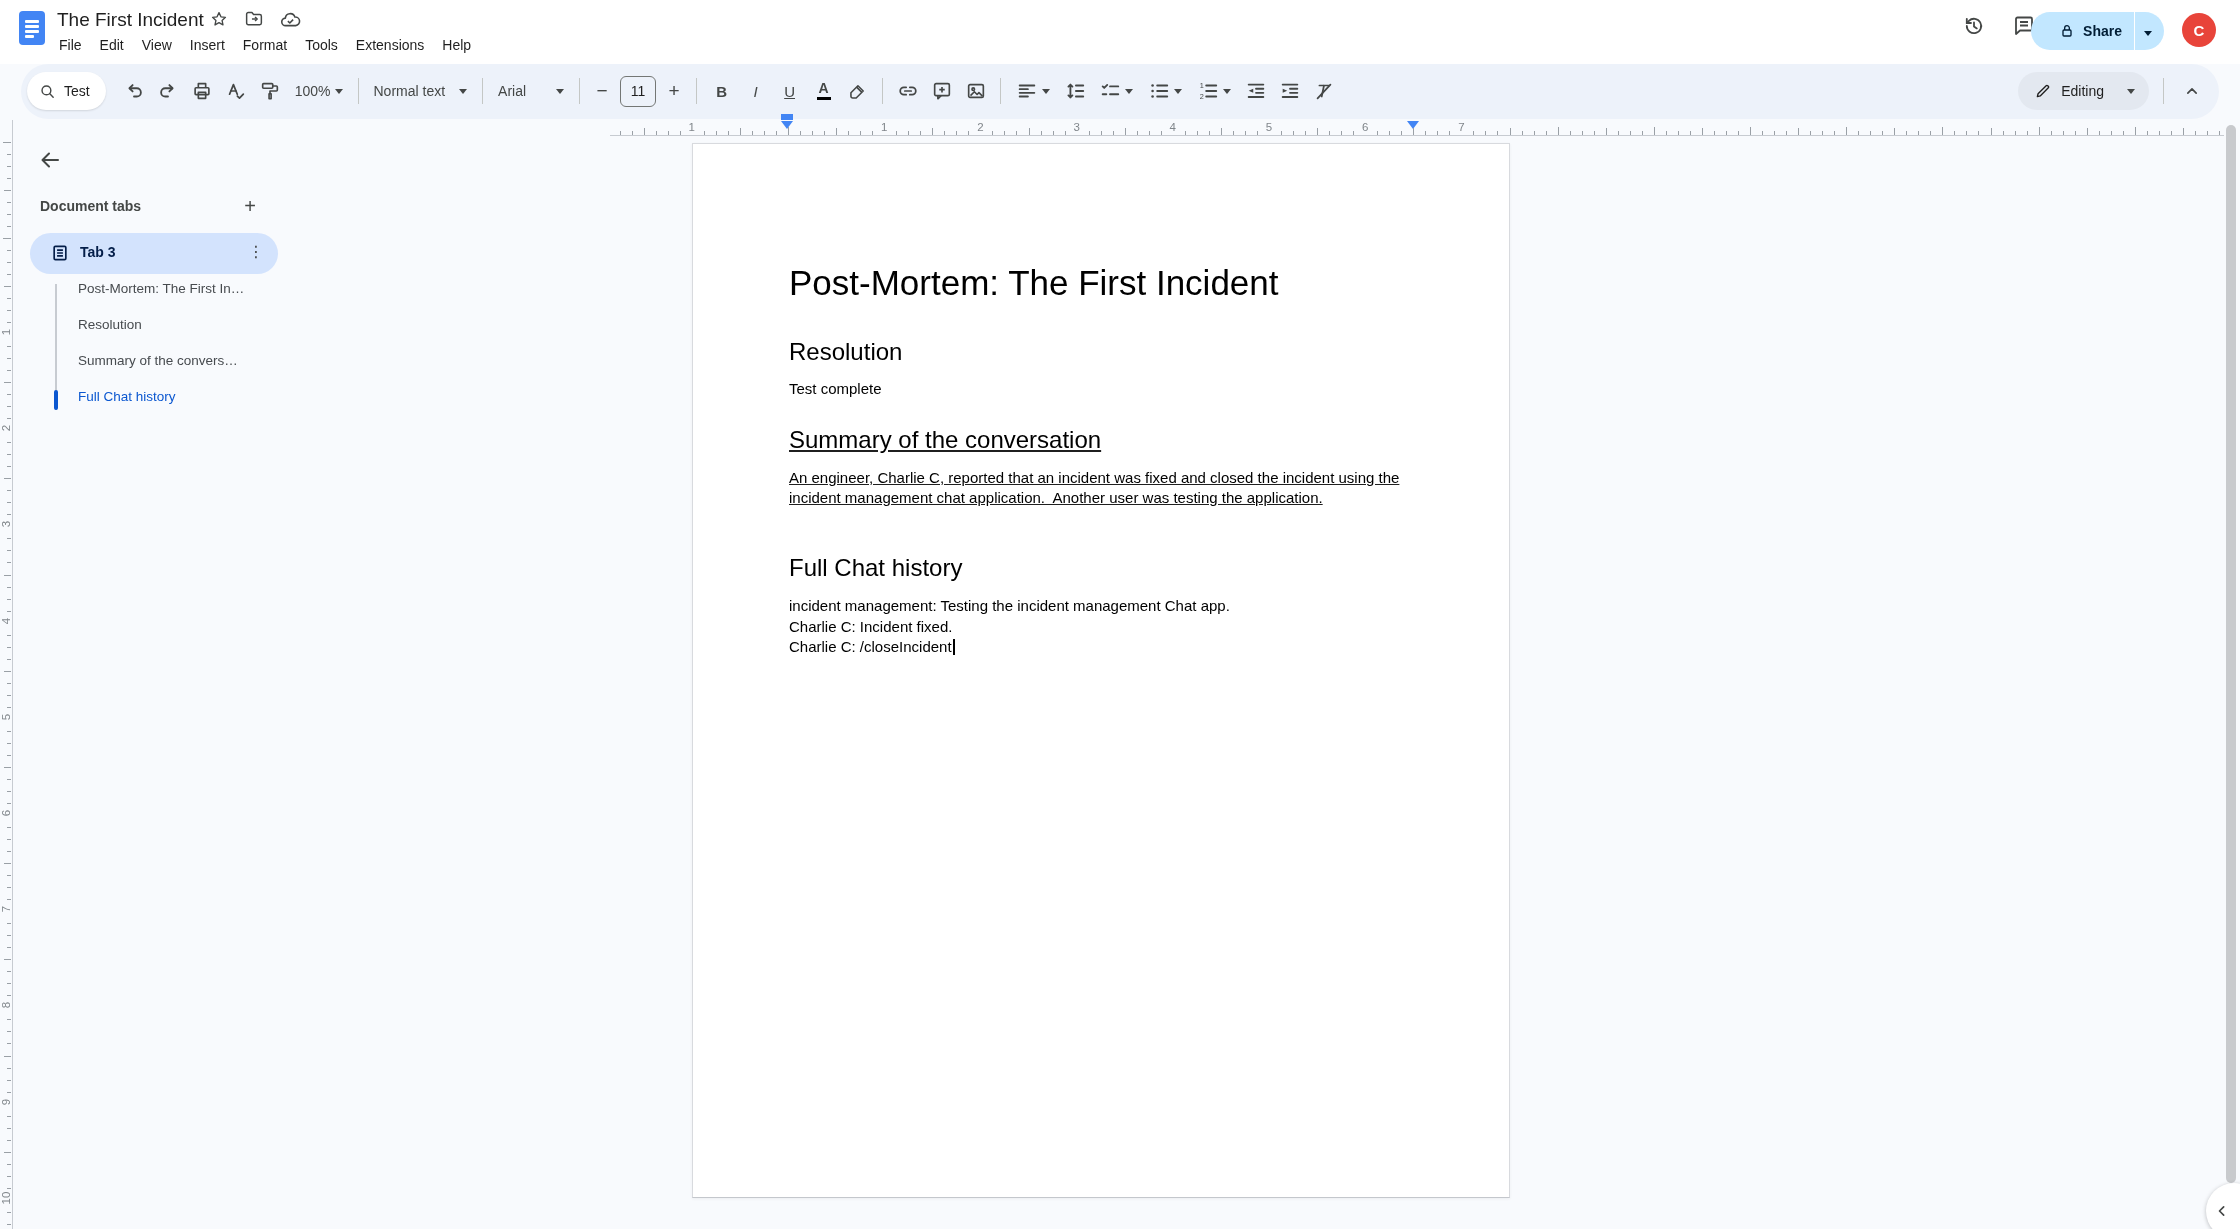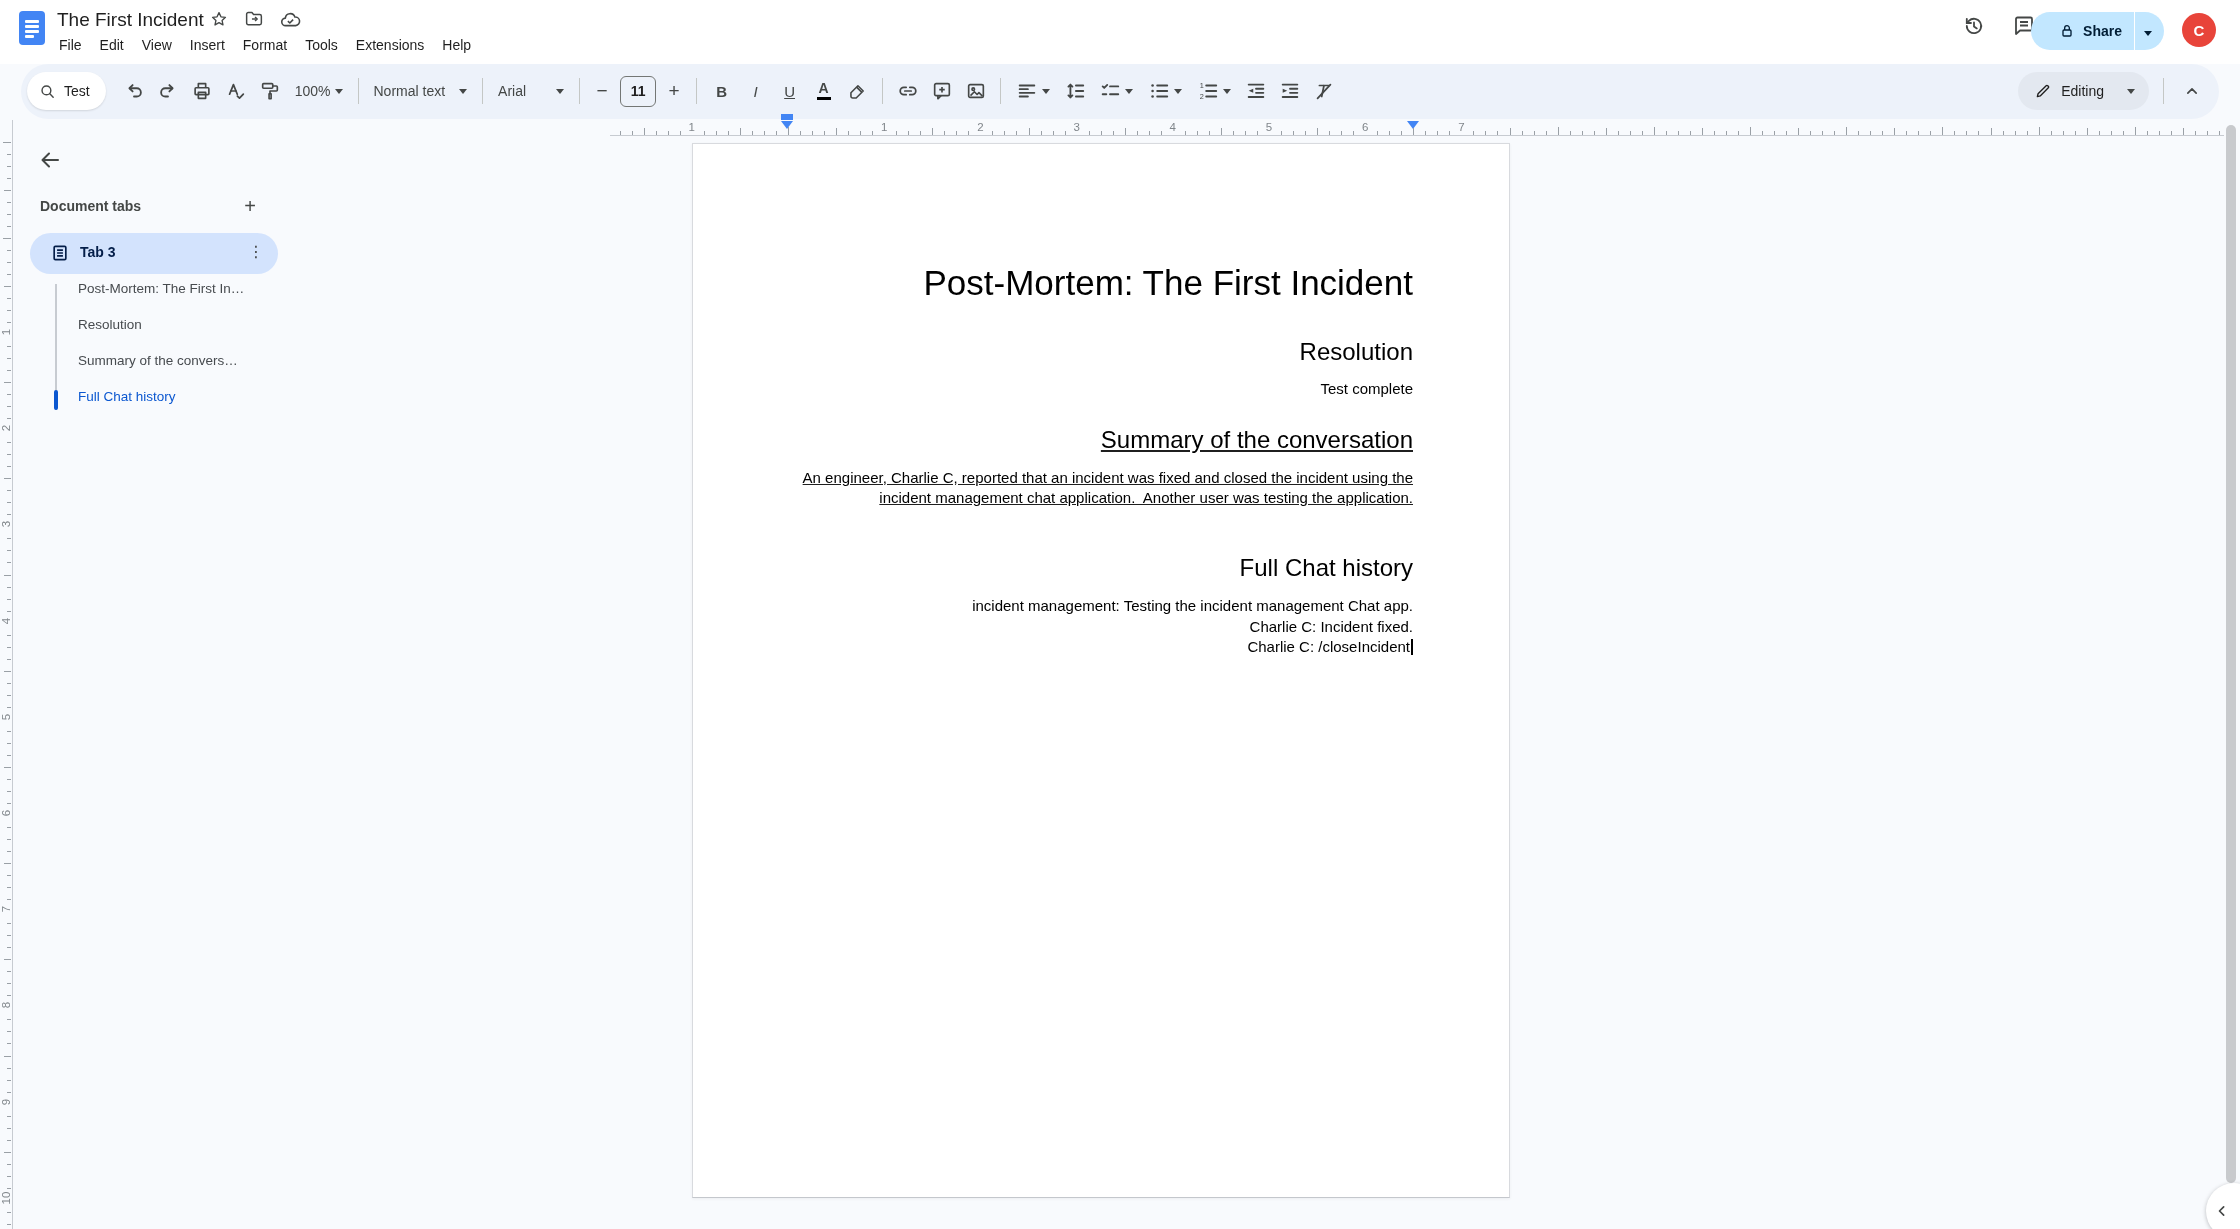--- a/index.html
+++ b/index.html
@@ -32,21 +32,21 @@
   .tbtn.wide{width:auto;padding:0 4px;gap:4px;}
   .tb-text{font-size:14px;color:#444746;}
   .caret{width:0;height:0;border-left:4.5px solid transparent;border-right:4.5px solid transparent;border-top:5px solid #444746;display:inline-block;}
   .tb-sep{width:1px;height:26px;background:#c4c7c5;margin:0 4px;flex:0 0 auto;}
   .glyph-b{font-weight:700;font-size:15px;}
   .glyph-i{font-style:italic;font-size:15px;font-weight:500;}
   .glyph-u{text-decoration:underline;font-size:15px;}
   .glyph-a{font-size:14px;font-weight:600;line-height:13px;display:flex;flex-direction:column;align-items:center;}
   .glyph-a .bar{width:14px;height:3.5px;background:#000;margin-top:1.5px;}
   .fs-box{width:34px;height:29px;border:1.5px solid #747775;border-radius:6px;display:flex;align-items:center;
-          justify-content:center;font-size:14px;color:#1f1f1f;background:transparent;font-weight:bold;}
+          justify-content:center;font-size:14px;color:#1f1f1f;background:transparent;}
   .pm{font-size:19px;color:#444746;width:22px;text-align:center;}
   .tb-right{position:absolute;right:14px;top:7px;height:40px;display:flex;align-items:center;gap:10px;}
   .editing-pill{height:38px;border-radius:19px;background:#e3e8f0;display:flex;align-items:center;gap:9px;padding:0 14px 0 16px;}
   .editing-pill .tb-text{color:#1f1f1f;}
   
   .back-btn{position:absolute;left:32px;top:142px;width:36px;height:36px;display:flex;align-items:center;justify-content:center;color:#444746;}
   .dt-head{position:absolute;left:40px;top:198px;font-size:14px;font-weight:700;color:#444746;}
   .dt-add{position:absolute;left:236px;top:192px;width:28px;height:28px;display:flex;align-items:center;justify-content:center;
           font-size:20px;color:#444746;}
   .tab-pill{position:absolute;left:30px;top:233px;width:248px;height:41px;background:#d3e3fd;border-radius:21px;}
@@ -62,21 +62,21 @@
   .h-ruler .base{position:absolute;left:0;bottom:0;width:100%;height:1px;background:#c7cbd1;}
   .htick{position:absolute;bottom:1px;width:1px;background:#9aa0a6;}
   .hnum{position:absolute;bottom:3px;width:20px;margin-left:-10px;text-align:center;font-size:11.5px;color:#80868b;}
   .ind-marker{position:absolute;width:0;height:0;border-left:6px solid transparent;border-right:6px solid transparent;border-top:8px solid #4285f4;}
   .ind-rect{position:absolute;width:12px;height:6px;background:#4285f4;}
   .v-ruler{position:absolute;left:0;top:120px;width:12px;height:1109px;border-right:1px solid #c7cbd1;background:transparent;}
   .vtick{position:absolute;right:1px;height:1px;background:#9aa0a6;}
   .vnum{position:absolute;left:-4px;width:20px;text-align:center;font-size:11.5px;color:#80868b;transform:rotate(-90deg);}
   .page{position:absolute;left:692px;top:143px;width:818px;height:1055px;background:#ffffff;
         border:1px solid #d8dade;border-bottom-color:#c4c7cc;box-sizing:border-box;box-shadow:0 1px 3px rgba(0,0,0,.05);}
-  .page-inner{margin:118px 96px 0 96px;text-align:right;}
+  .page-inner{margin:118px 96px 0 96px;}
   .doc-h-title{font-size:35px;line-height:42px;font-weight:400;color:#000;margin:0;}
   .doc-h2{font-size:24px;line-height:28px;font-weight:400;color:#000;margin:0;}
   .doc-p{font-size:15px;line-height:20px;color:#000;margin:0;white-space:pre-wrap;}
   .sec-res{margin-top:34px;} .sec-res .doc-p{margin-top:13px;}
   .sec-sum{margin-top:27px;text-decoration:underline;} .sec-sum .doc-p{margin-top:14px;}
   .sec-full{margin-top:46px;} .sec-full .chat{margin-top:14px;}
   .chat-line{font-size:15px;line-height:20.5px;color:#000;white-space:pre-wrap;}
   .caret-bar{display:inline-block;width:2px;height:16px;background:#000;vertical-align:-3px;margin-left:1px;}
   
   .scrollbar{position:absolute;right:4px;top:125px;width:10px;height:1058px;background:#c8cacd;border-radius:5px;}

